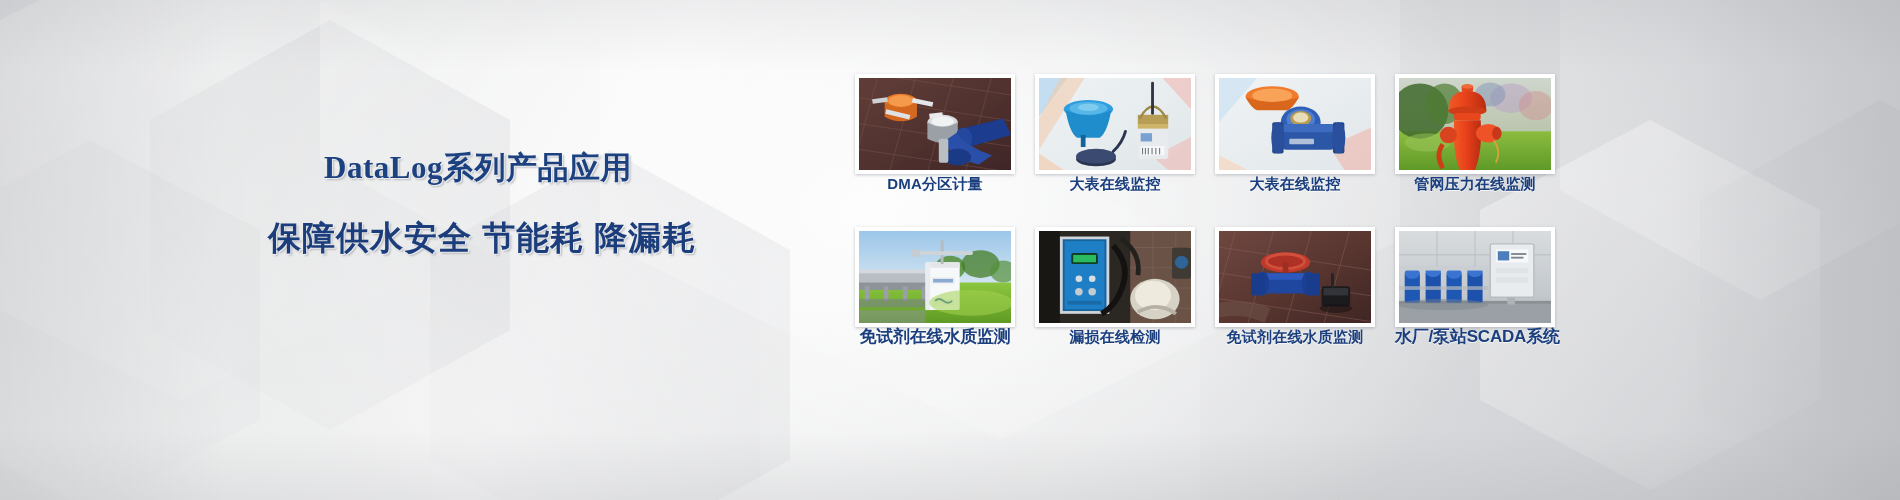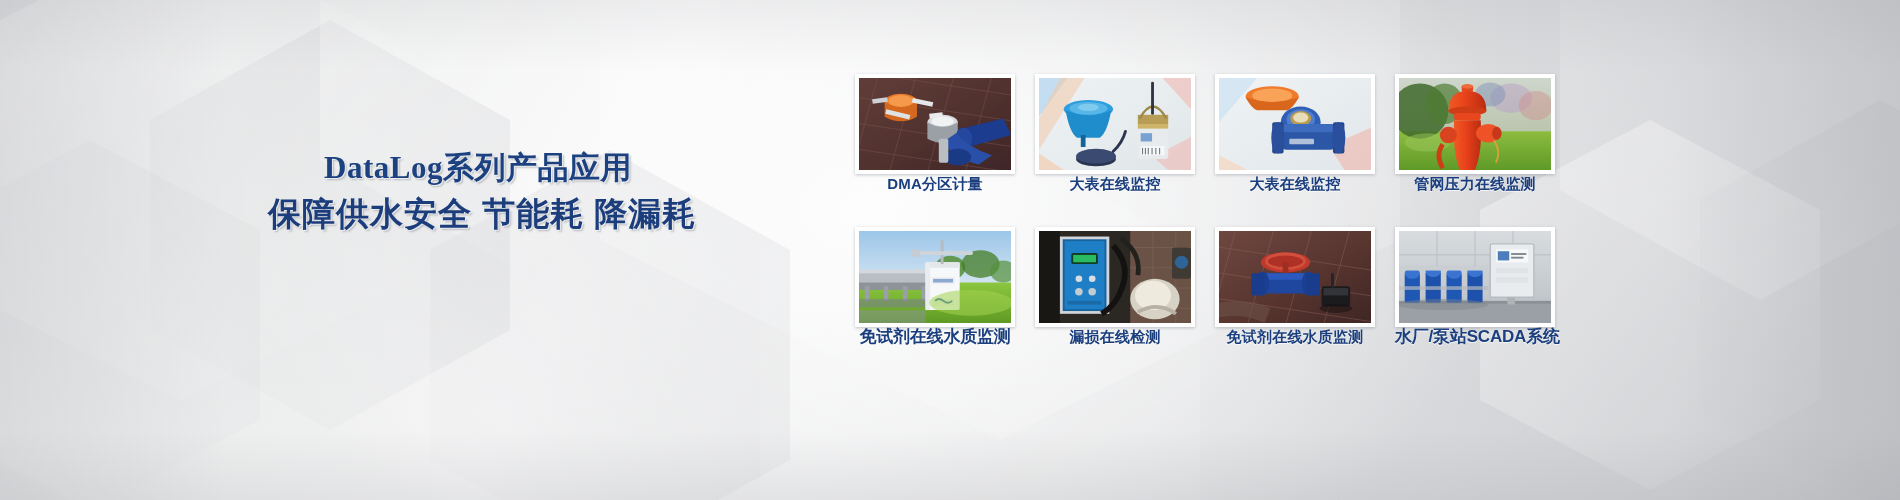--- a/index.html
+++ b/index.html
@@ -50,21 +50,21 @@
   }
   .headline-line.l1{
     font-size:31px;
     line-height:40px;
     color:#1c4180;
   }
   .headline-line.l2{
     font-family:"Liberation Sans","DejaVu Sans",sans-serif;
     font-size:33px;
     line-height:44px;
-    margin-top:4px;
+    margin-top:28px;
     color:#1b3d7c;
     letter-spacing:1px;
   }
 
   
   .grid{
     position:absolute;
     left:855px; top:74px;
     width:700px;
     display:grid;

